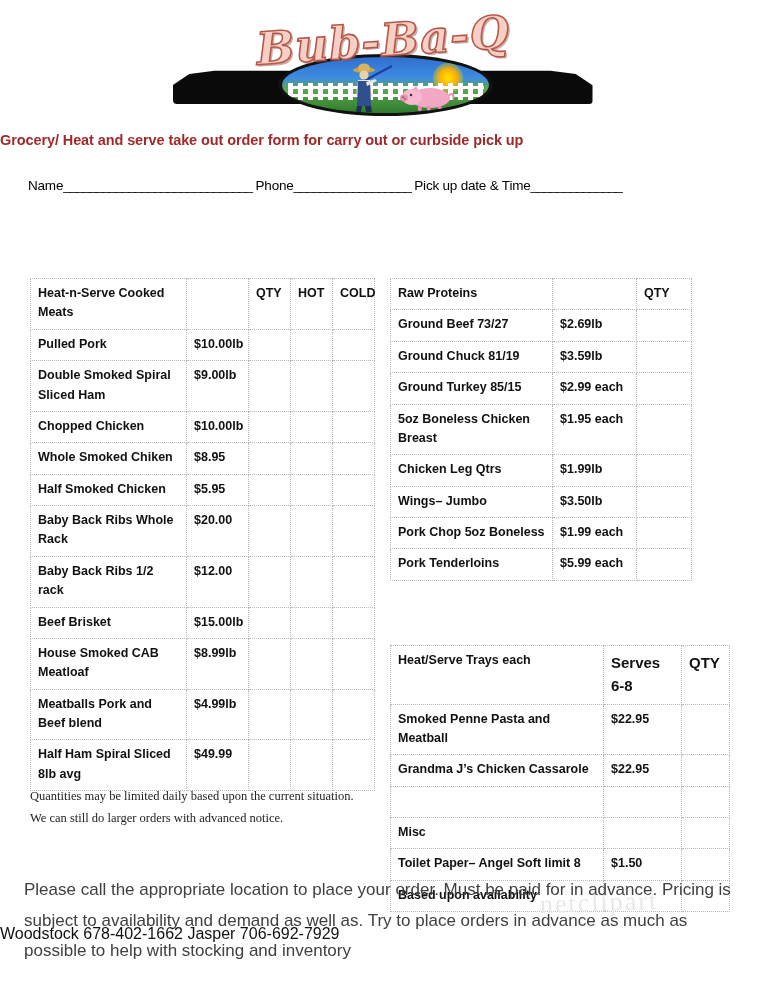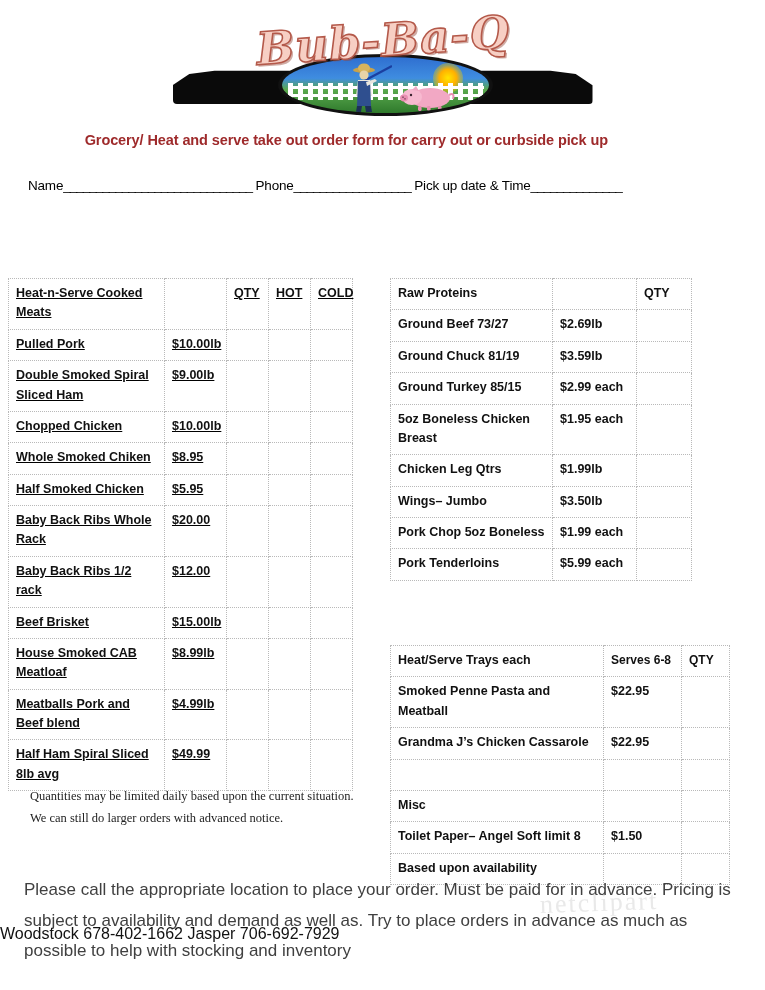--- a/index.html
+++ b/index.html
@@ -102,21 +102,21 @@
     text-shadow: 2px 2px 0 rgba(150,70,55,0.45);
     transform: rotate(-4deg);
     white-space: nowrap;
   }
 
   
   #headline {
     position: absolute;
     left: 0; top: 132px;
     width: 608px;
-    text-align: right;
+    text-align: left;
     font-size: 14.5px;
     font-weight: bold;
     color: #9e2a2b;
     letter-spacing: -0.1px;
   }
 
   
   #form-line {
     position: absolute;
     left: 28px; top: 178px;
@@ -145,23 +145,23 @@
   }
   .sect {
     color: #9e2a2b;
     font-weight: bold;
   }
   .colhdr {
     font-weight: bold;
     color: #111;
     text-align: left;
   }
-  .small-hdr { font-size: 12px; }
-
-  #tbl-left  { left: 8px;  top: 278px; width: 344px; text-decoration: underline; }
+  .small-hdr { font-size: 15px; }
+
+  #tbl-left  { left: 30px;  top: 278px; width: 344px; }
   #tbl-right { left: 390px; top: 278px; width: 301px; }
   #tbl-trays { left: 390px; top: 645px; width: 339px; }
 
   
   #note-left {
     position: absolute;
     left: 30px; top: 786px;
     width: 340px;
     font-size: 12.5px;
     line-height: 1.75;

